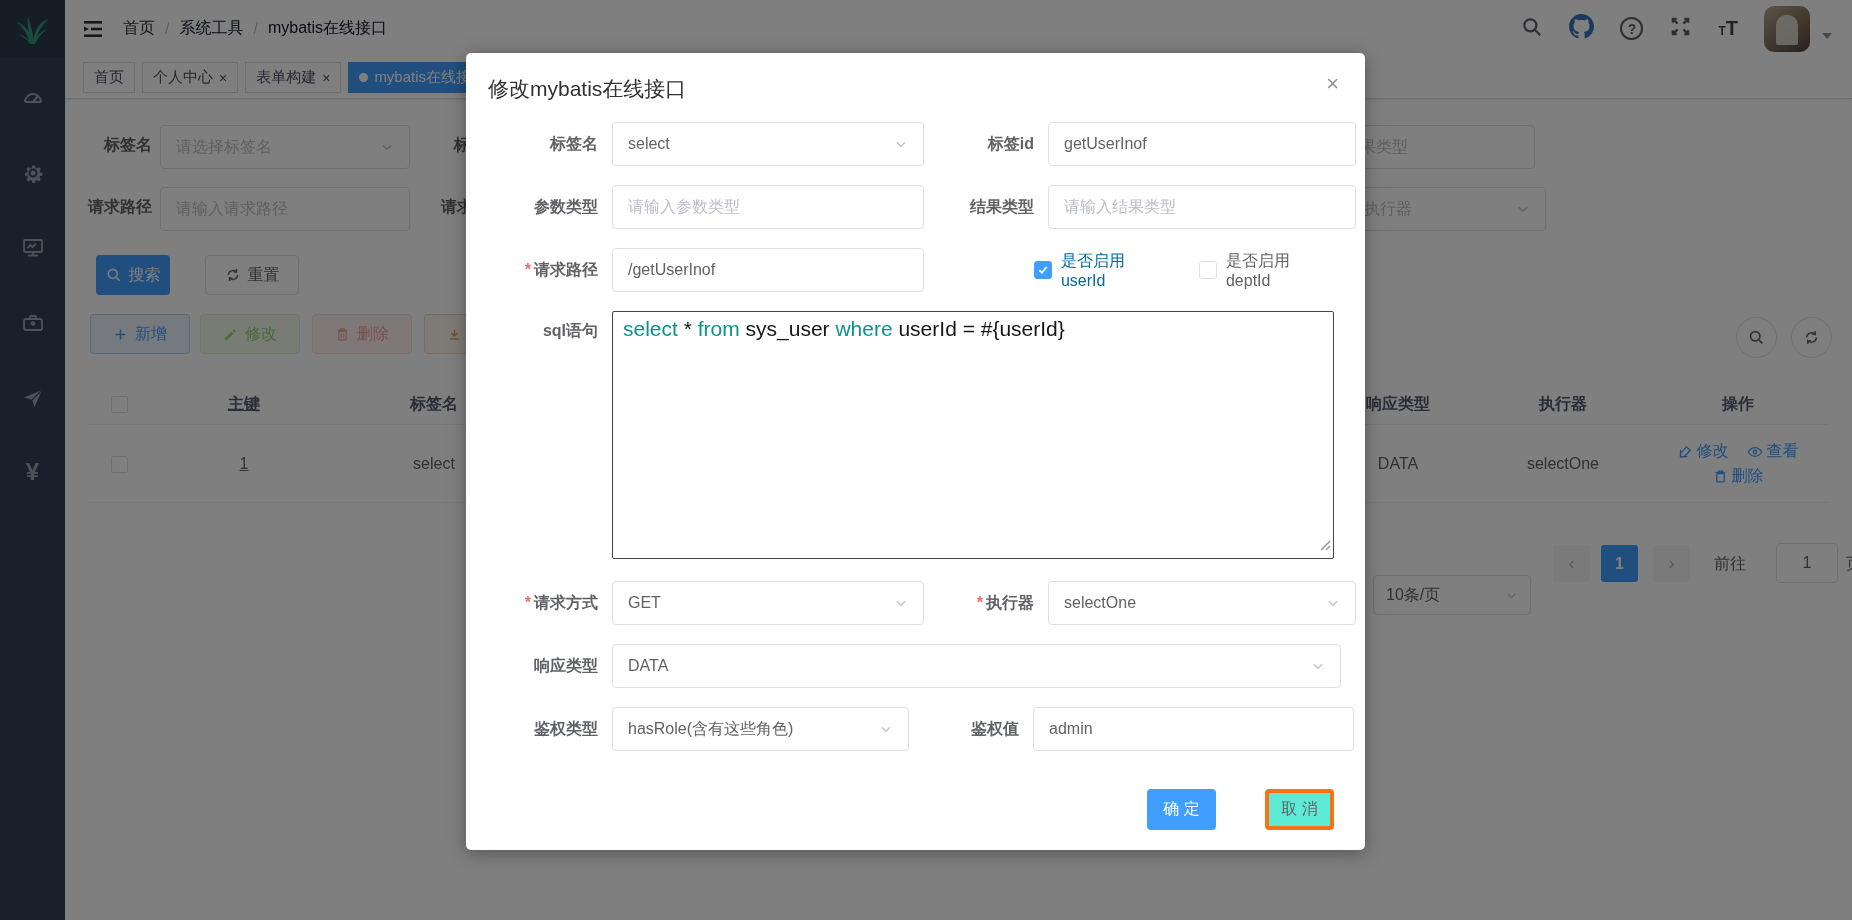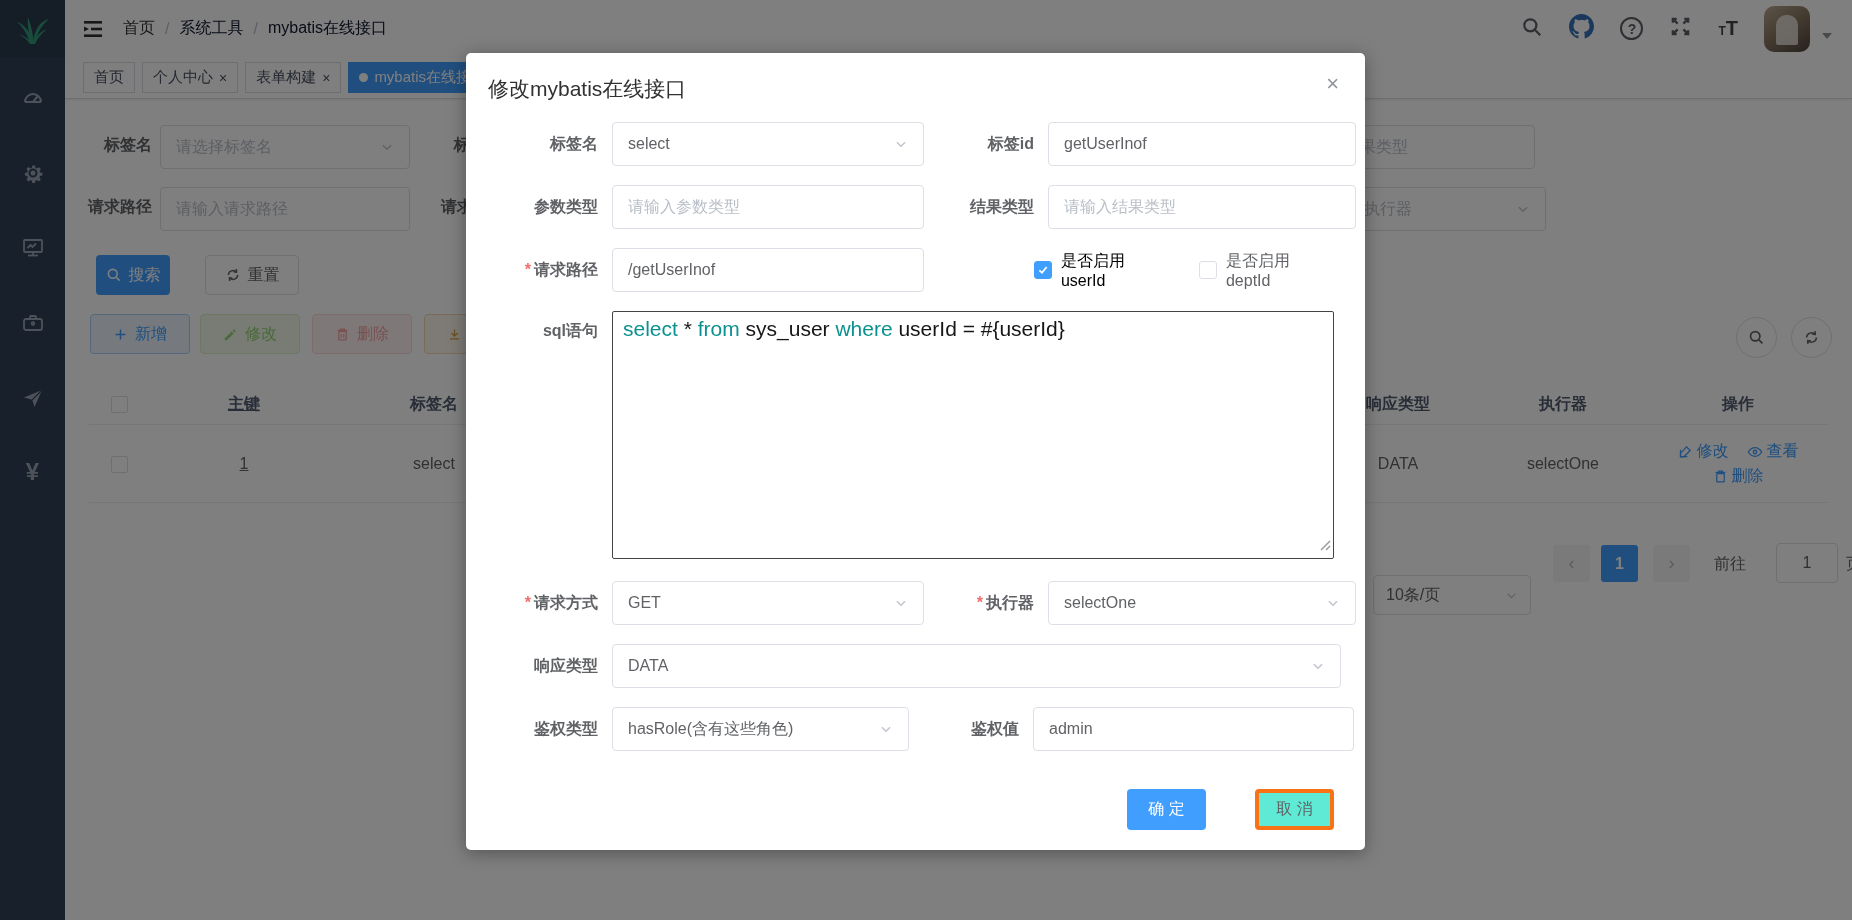--- a/index.html
+++ b/index.html
@@ -89,24 +89,24 @@
   .sql-row { align-items:flex-start; }
   .sql-row .flabel { padding-top:10px; }
   .sqlbox { width:729px; height:248px; border:1px solid #454545; border-radius:2px; padding:5px 10px; font-size:21px; position:relative; background:#fff; overflow:hidden; }
   .kw { color:#0c9191; }
   .sqltx { color:#161616; }
   .resize-h { position:absolute; right:2px; bottom:2px; }
   .ckwrap { display:flex; align-items:center; margin-left:110px; gap:30px; }
   .ckitem { display:flex; align-items:center; gap:9px; font-size:16px; cursor:pointer; }
   .ckb { width:18px; height:18px; border-radius:3px; border:1px solid #dcdfe6; background:#fff; display:flex; align-items:center; justify-content:center; }
   .ckb.on { background:#409eff; border-color:#409eff; }
-  .ck-blue { color:#000000; }
+  .ck-blue { color:#0369a1; }
   .ck-gray { color:#606266; }
   .dlg-footer { display:flex; justify-content:flex-end; gap:17px; margin-top:38px; }
-  .dlg-btn { width:79px; height:41px; border-radius:4px; font-size:16px; display:flex; align-items:center; justify-content:center; cursor:pointer; }
+  .dlg-btn { width:69px; height:41px; border-radius:4px; font-size:16px; display:flex; align-items:center; justify-content:center; cursor:pointer; }
   .dlg-ok { background:#409eff; color:#fff; }
   .dlg-cancel { background:#5eead4; border:4px solid #f97316; color:#606266;margin-left:32px; }
 </style>
 </head>
 <body>
 
 <div class="sidebar">
   <div class="logo-box">
     <svg width="38" height="34" viewBox="0 0 38 34">
       <g fill="#35987a">

